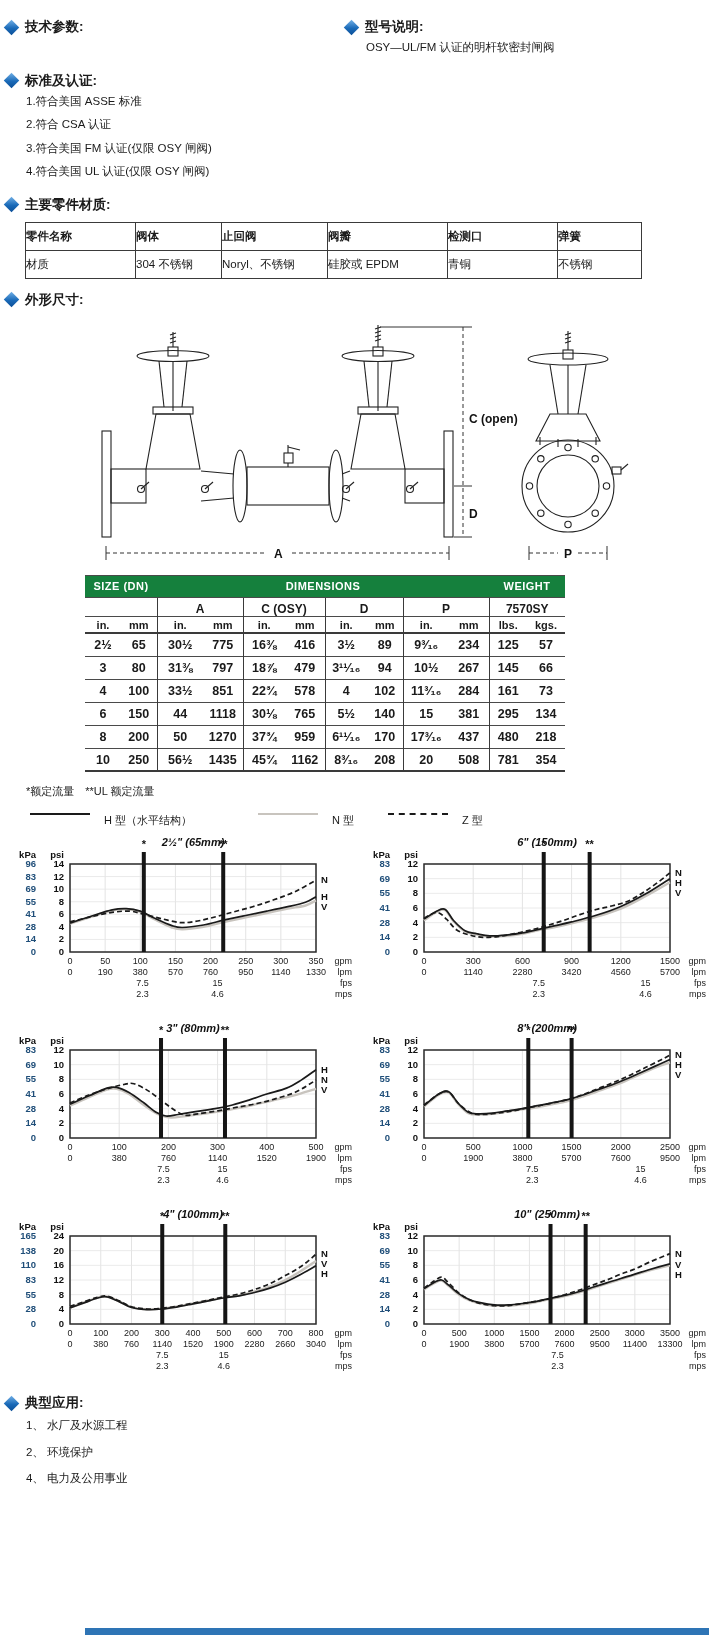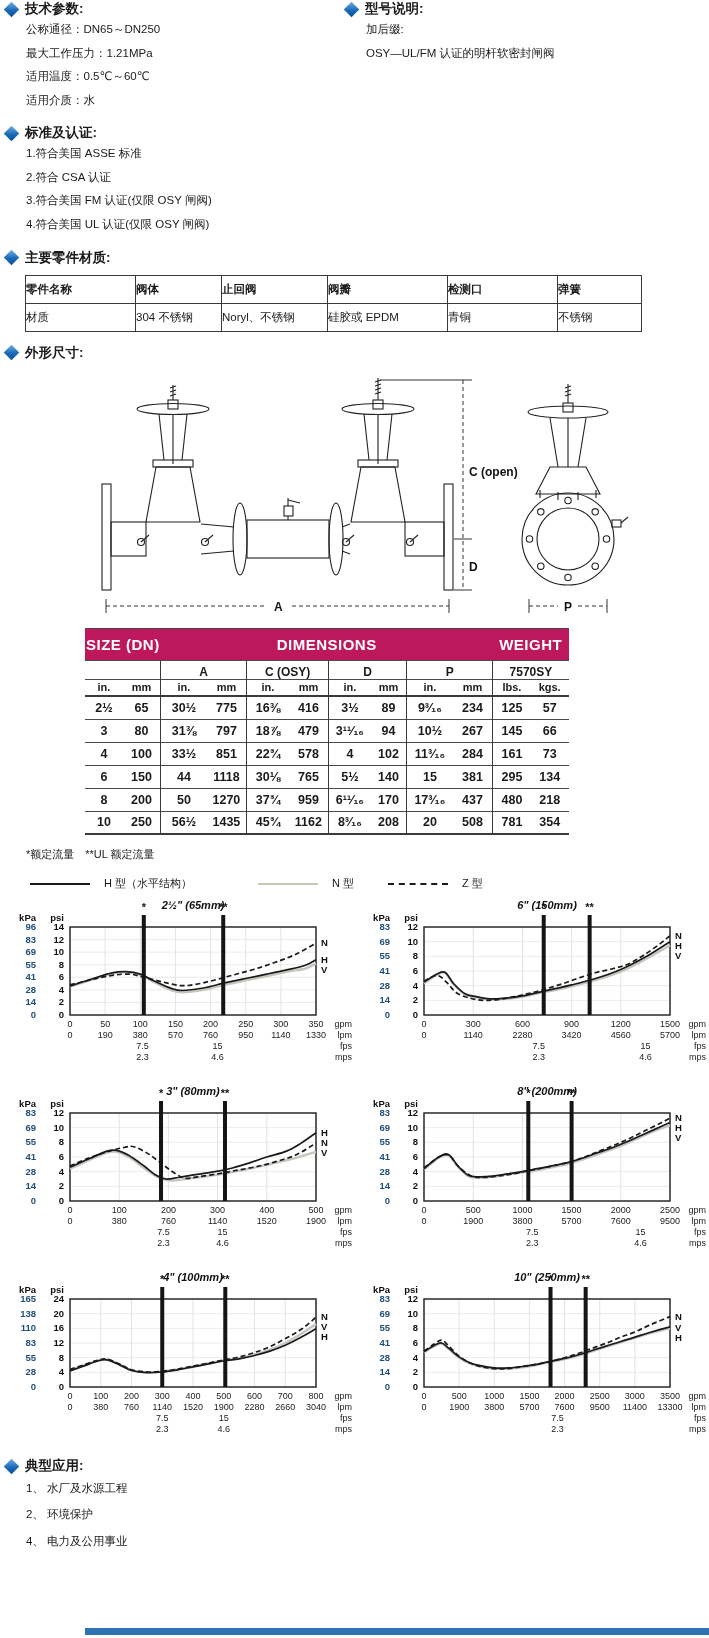--- a/index.html
+++ b/index.html
@@ -1,48 +1,48 @@
 <!DOCTYPE html>
 <html><head>
 <meta charset="utf-8">
 <style>
   *{margin:0;padding:0;box-sizing:border-box}
   html,body{width:709px}
   body{height:1638px;background:#fff;color:#1a1a1a;position:relative;overflow:hidden;
        font-family:"Liberation Sans","DejaVu Sans",sans-serif;}
-  .page{padding-top:0}
+  .page{padding-top:18px}
   .sec-head{display:flex;align-items:center;gap:8px;font-weight:bold;font-size:13.5px;margin-left:6px}
   .diamond{width:11px;height:11px;flex:0 0 11px;transform:rotate(45deg);
            background:linear-gradient(135deg,#72b0e6 0%,#1a6ab8 55%,#0c4f97 100%)}
   .indent{margin-left:26px}
   .tline{font-size:11.5px;line-height:2.05;white-space:nowrap}
   .two-col{display:grid;grid-template-columns:340px 1fr}
   
   .mat-table{border-collapse:collapse;margin:8px 0 0 25px;table-layout:fixed}
   .mat-table td{border:1px solid #3a3a3a;text-align:left;font-size:11.5px;height:28px}
   .mat-table .hd{font-weight:bold}
   
   .drawing-wrap{margin:10px 0 0 88px}
   
   .size-table{border-collapse:collapse;margin:6px 0 0 85px;table-layout:fixed}
   .size-table td{text-align:center;padding:0 1px;white-space:nowrap}
-  .size-table .grp td{background:#be185d;color:#fff;font-weight:bold;font-size:15px;height:32px;letter-spacing:.5px}
+  .size-table .grp td{background:#15803d;color:#fff;font-weight:bold;font-size:11px;height:22px;letter-spacing:.5px}
   .size-table .sub td{font-weight:bold;font-size:12px;height:19px;padding-top:4px}
   .size-table .units td{font-size:11px;height:17px}
   .size-table tbody td{border-top:1px solid #4a4a4a;font-weight:bold;font-size:12.5px;height:23px}
   .size-table tr:last-child td{border-bottom:2px solid #3a3a3a}
   .gl{border-left:1.5px solid #3a3a3a}
   
   .perf-note{font-size:11px;margin:12px 0 0 26px}
   .legend{display:flex;align-items:center;margin:14px 0 2px 30px;font-size:11px}
   .ls{display:inline-block;width:60px;height:0;margin-right:14px;vertical-align:middle}
   .ls.solid-dark{border-top:2.5px solid #1a1a1a}
   .ls.solid-gray{border-top:2.5px solid #c8c4be}
   .ls.dashed{border-top:2.5px dashed #1a1a1a}
-  .leg-item{display:flex;align-items:center}
+  .leg-item{display:flex;}
   .leg-item.i0{width:228px}
   .leg-item.i1{width:130px}
   .charts{display:grid;grid-template-columns:354px 354px;row-gap:6px;margin-top:4px}
   .chart-cell{padding-left:8px}
   
   svg text{font-family:"Liberation Sans","DejaVu Sans",sans-serif}
   .ct{font-size:11px;font-weight:bold;font-style:italic;fill:#111}
   .ah{font-size:9.5px;font-weight:bold;fill:#111}
   .kpa{font-size:9.5px;font-weight:bold;fill:#1f4e79}
   .psi{font-size:9.5px;font-weight:bold;fill:#111}
@@ -60,34 +60,27 @@
 <body>
 
 <div class="page">
 
   <div class="two-col">
     <div>
       <div class="sec-head">
         <span class="diamond"></span>
         <span>技术参数:</span>
       </div>
-      <div class="indent">
-        <div class="tline">公称通径：DN65～DN250</div>
-        <div class="tline">最大工作压力：1.21MPa</div>
-        <div class="tline">适用温度：0.5℃～60℃</div>
-        <div class="tline">适用介质：水</div>
-      </div>
     </div>
     <div>
       <div class="sec-head">
         <span class="diamond"></span>
         <span>型号说明:</span>
       </div>
       <div class="indent">
-        <div class="tline">加后缀:</div>
         <div class="tline">OSY—UL/FM 认证的明杆软密封闸阀</div>
       </div>
     </div>
   </div>
 
   <div class="mt12">
     <div class="sec-head">
       <span class="diamond"></span>
       <span>标准及认证:</span>
     </div>

